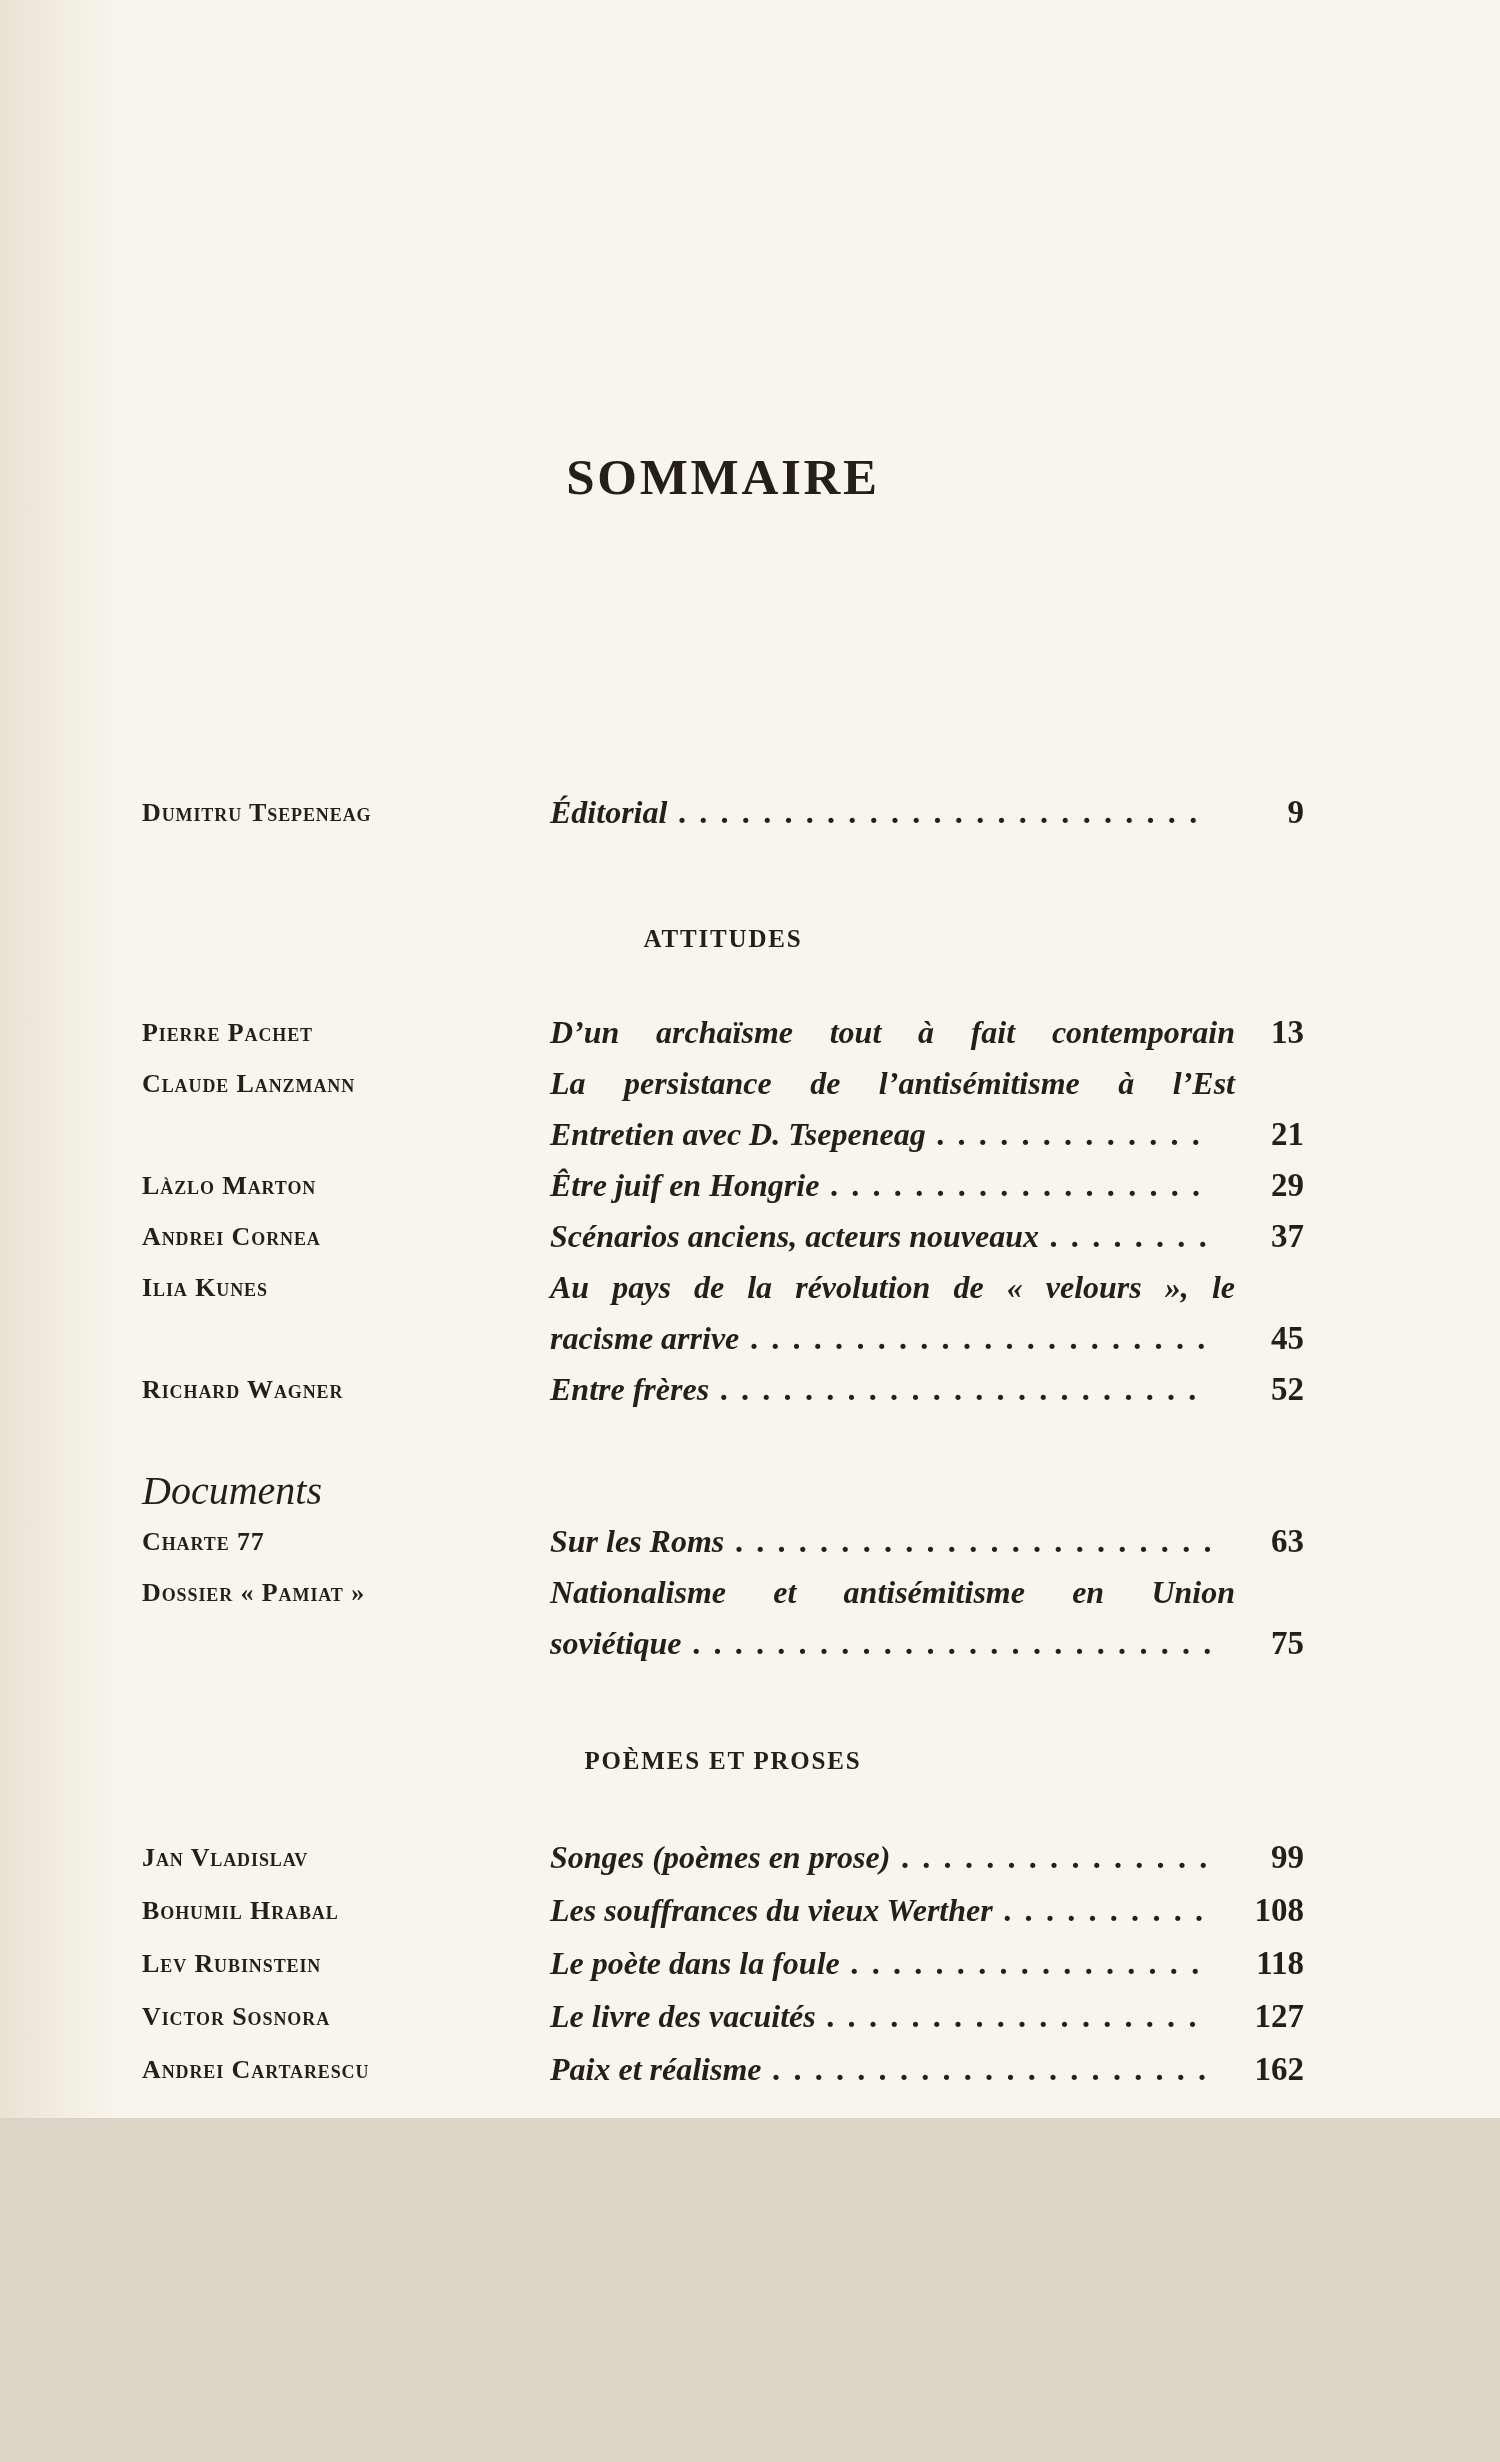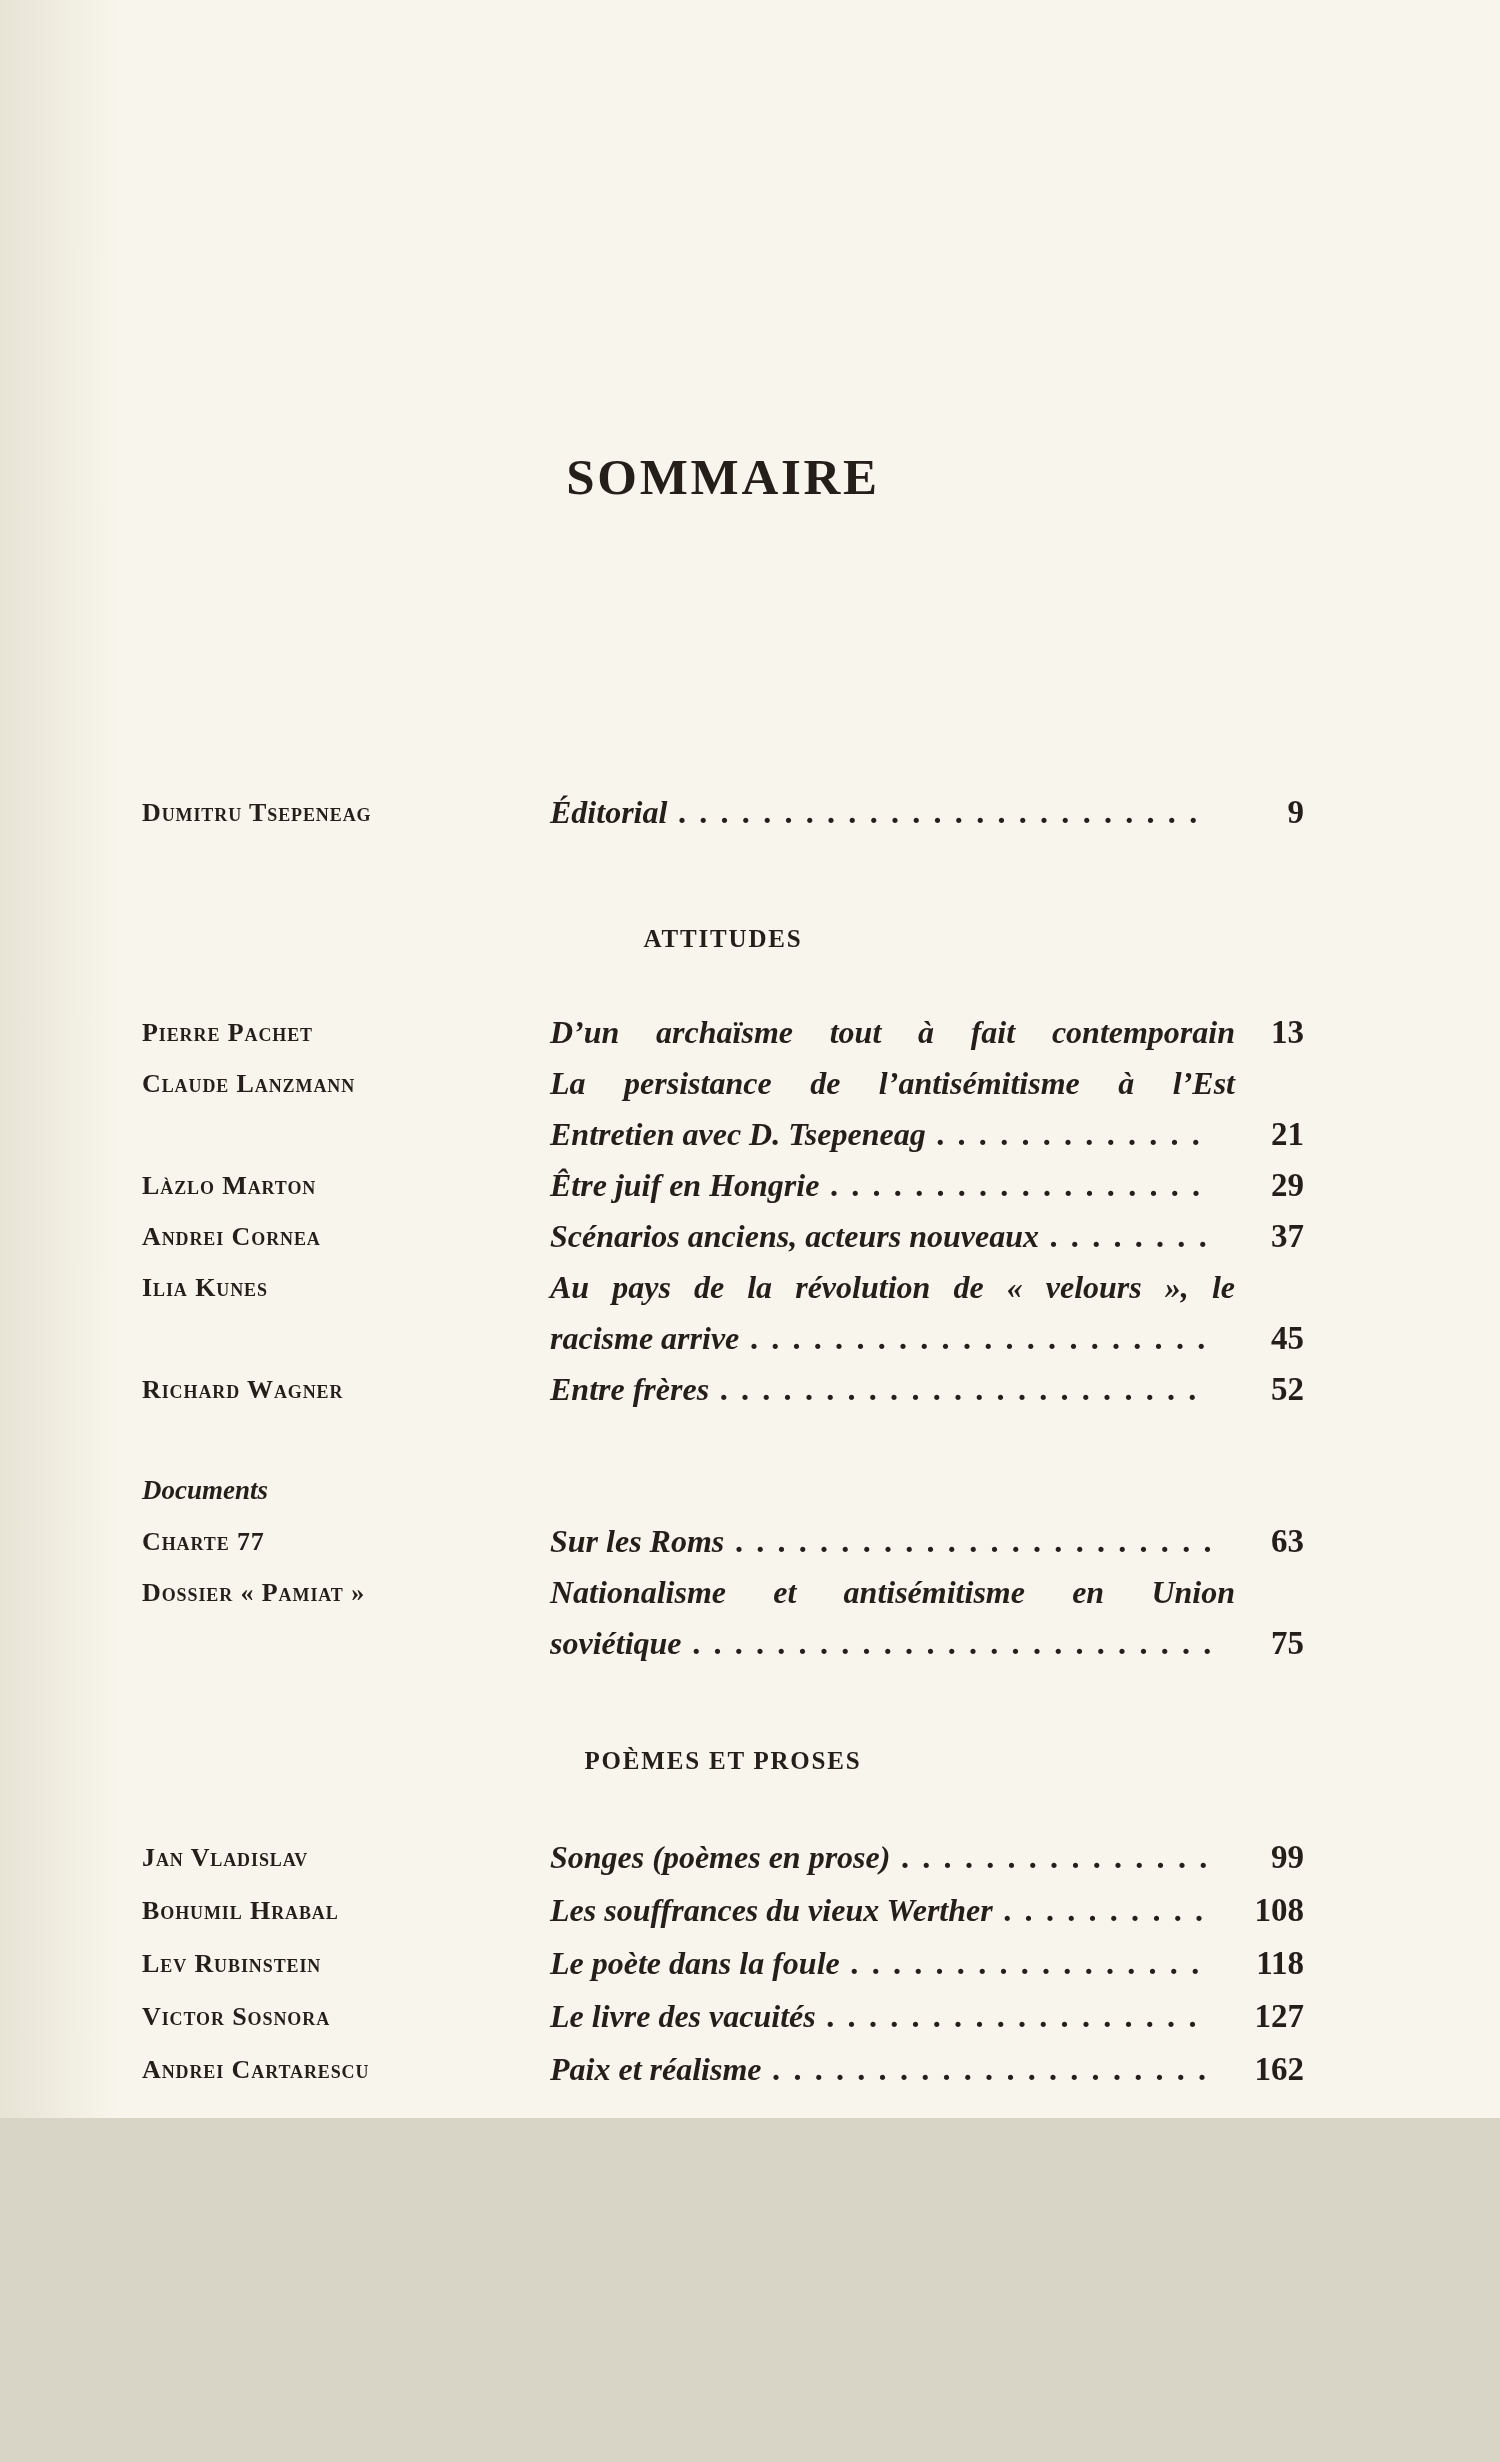--- a/index.html
+++ b/index.html
@@ -47,24 +47,24 @@
   .s4 .sec-head { margin-top: 66px; margin-bottom: 45px; }
   .sec-head {
     text-align: center;
     font-size: 25px;
     line-height: 51px;
     font-weight: 700;
     letter-spacing: 1.8px;
     margin: 0;
   }
   .sub-head {
-    font-size: 27px;
+    font-size: 40px;
     line-height: 51px;
     font-style: italic;
-    font-weight: 700;
+    font-weight: 400;
     margin: 0;
   }
   .row { display: flex; }
   .author {
     flex: none;
     width: 408px;
     font-variant: small-caps;
     font-weight: 700;
     font-size: 26px;
     line-height: 51px;

